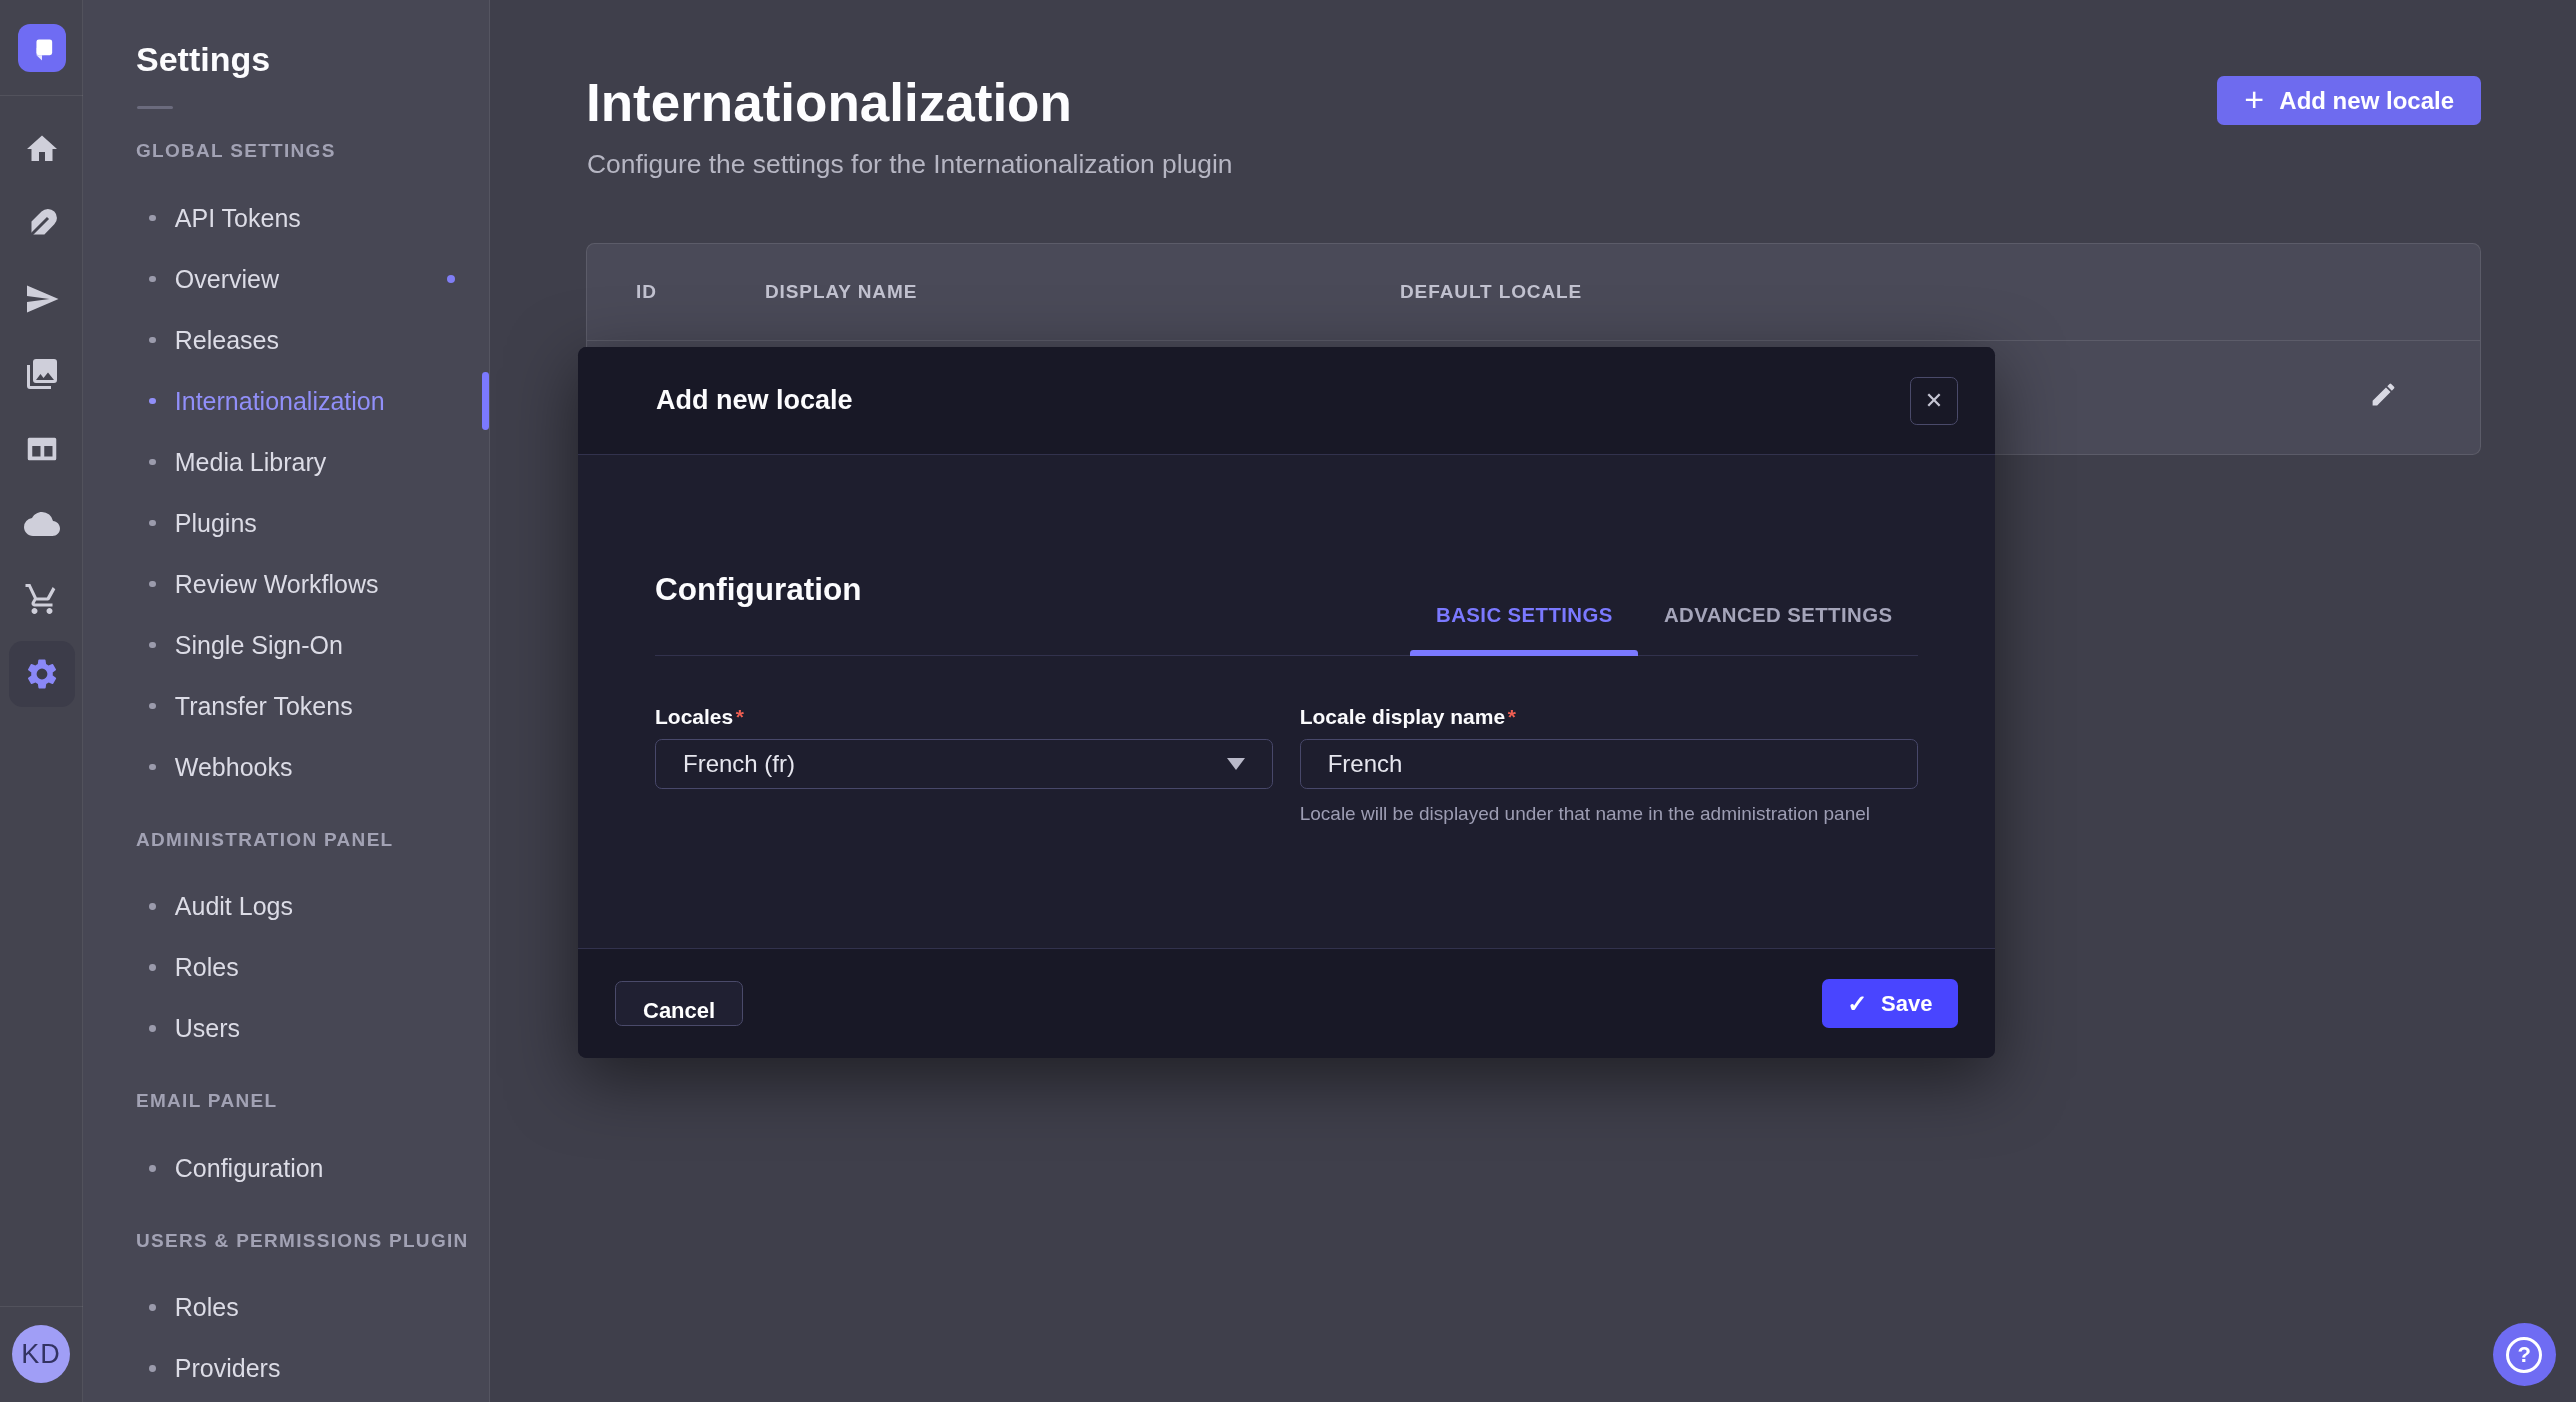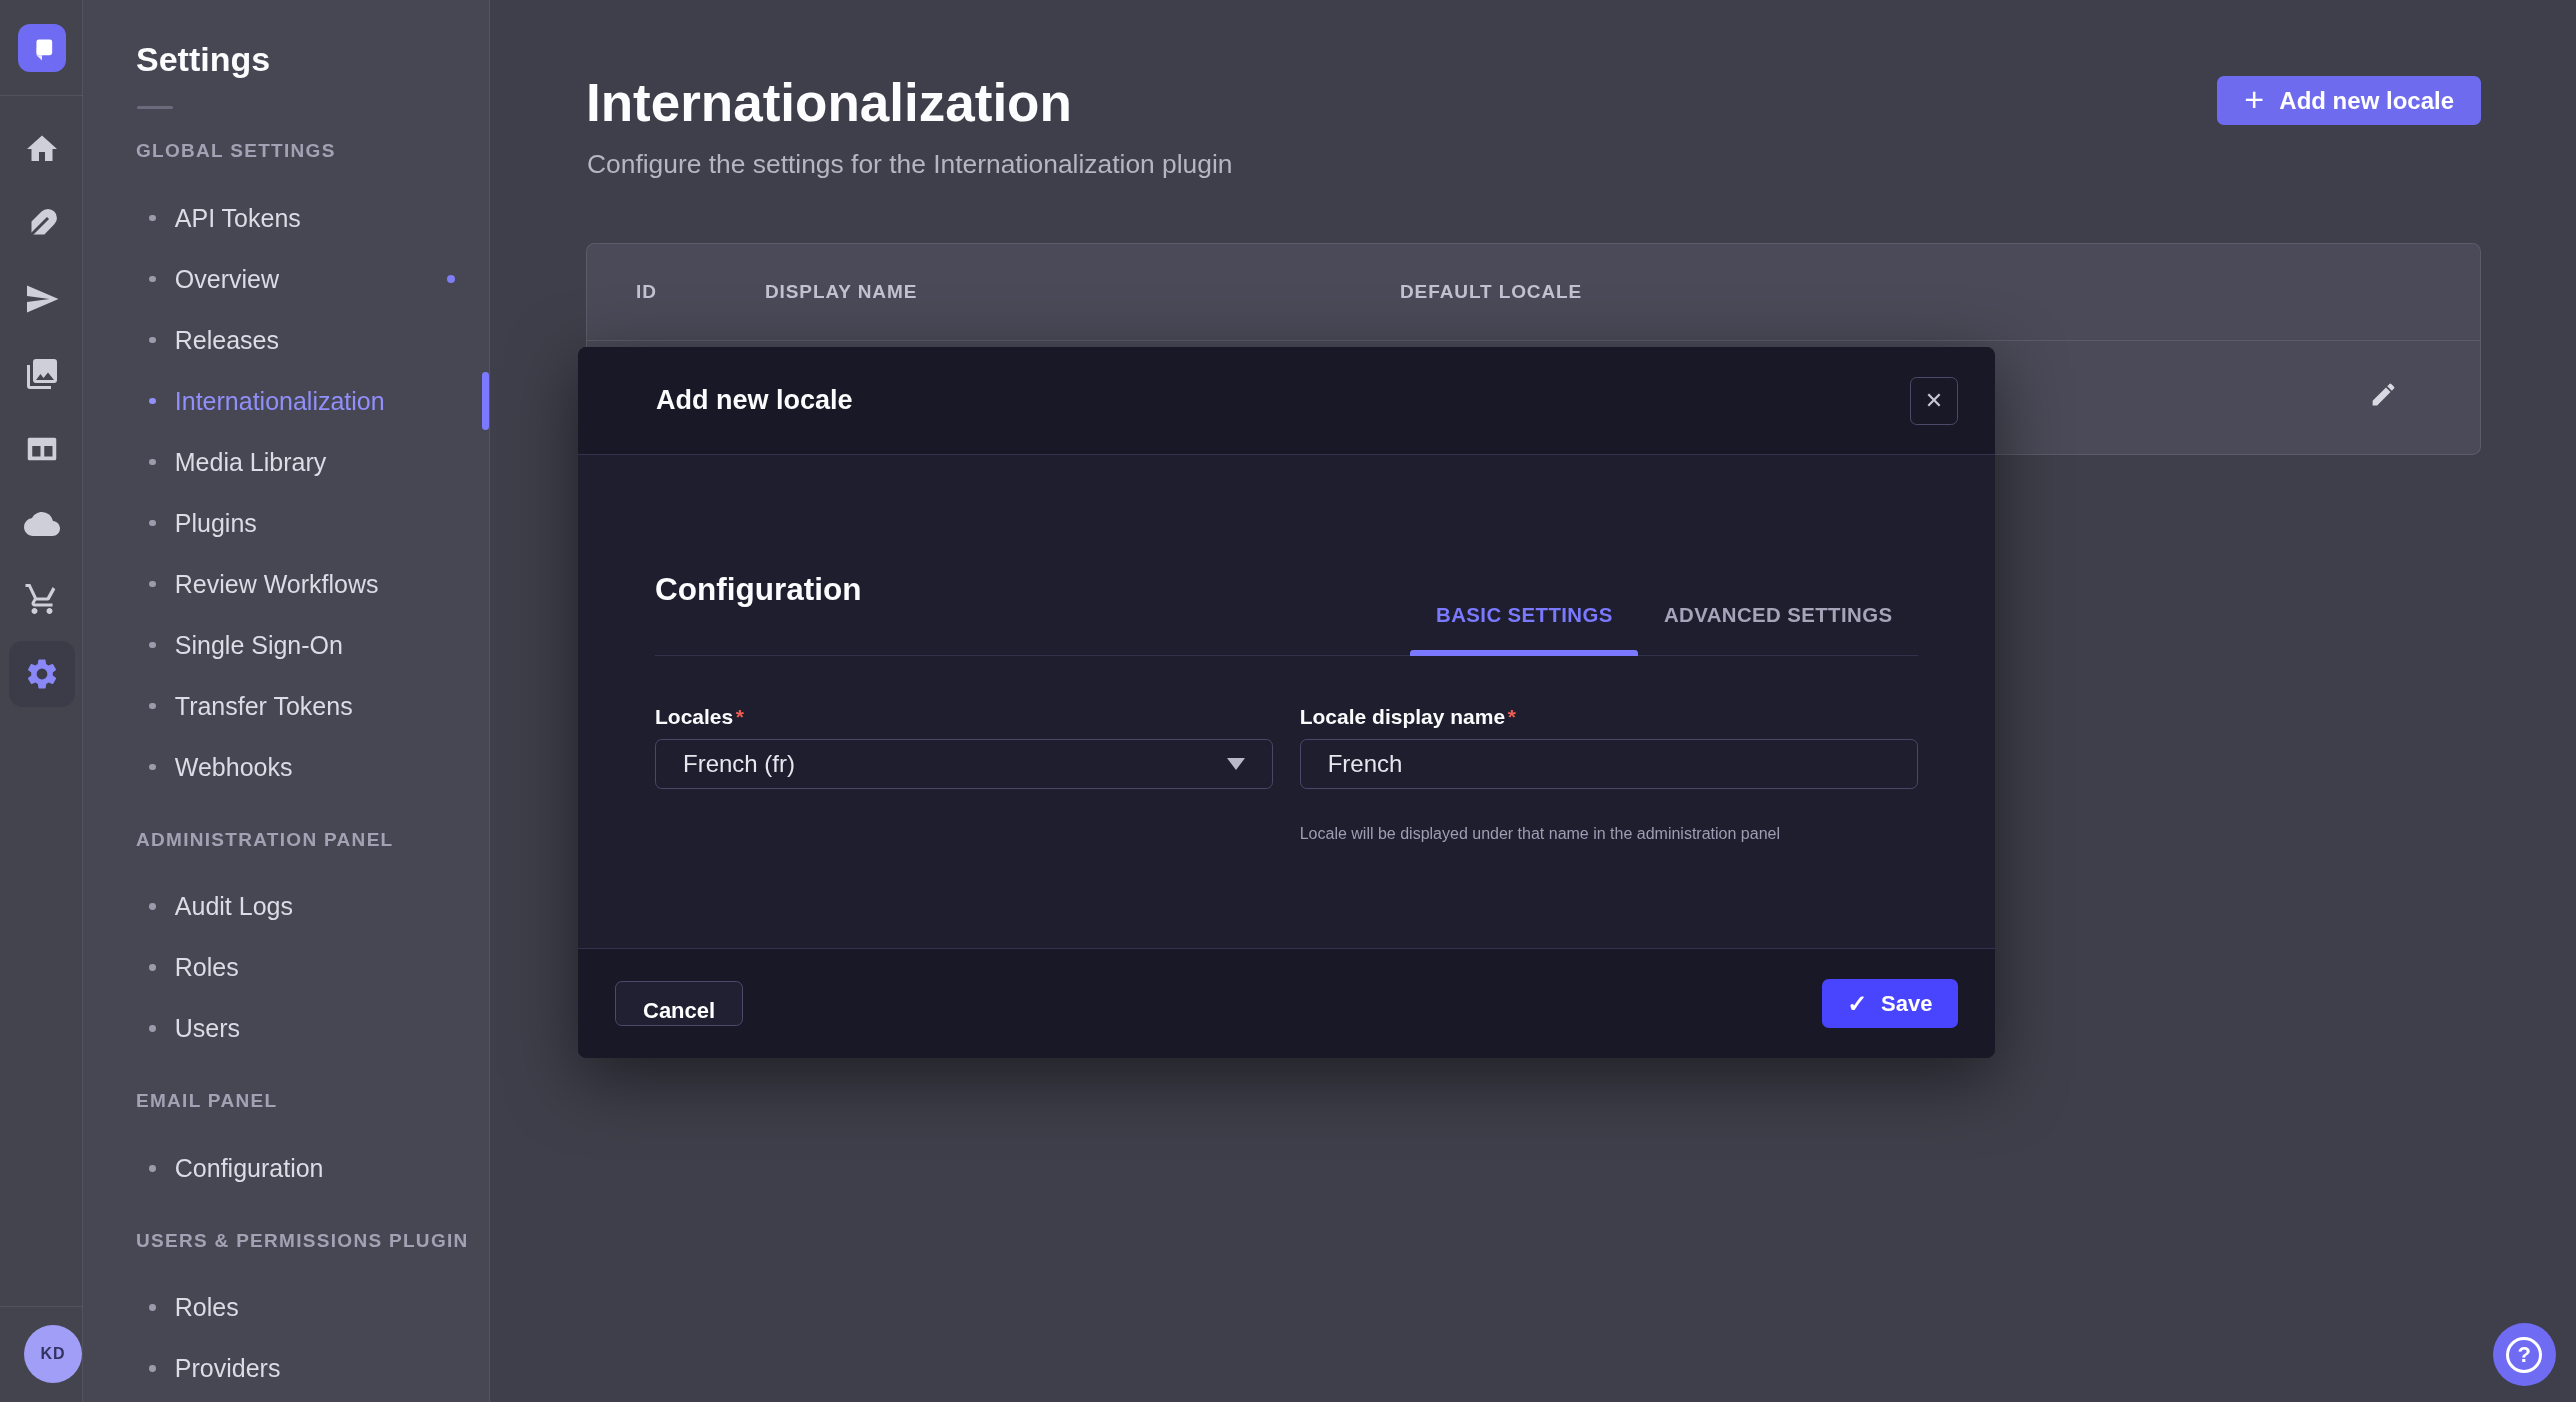--- a/index.html
+++ b/index.html
@@ -9,21 +9,21 @@
   
   .rail{position:absolute;left:0;top:0;width:83px;height:1402px;background:#44444f;border-right:1.7px solid rgba(255,255,255,0.08);}
   .rail-logo{position:absolute;left:18px;top:24px;width:48px;height:48px;border-radius:12px;background:#6f6cf3;display:flex;align-items:center;justify-content:center;cursor:pointer;}
   .rail-div-top{position:absolute;left:0;top:95px;width:83px;height:0;border-top:1.7px solid rgba(255,255,255,0.08);}
   .rail-icons{position:absolute;left:0;top:111px;width:83px;display:flex;flex-direction:column;align-items:center;}
   .rail-ic{width:83px;height:75px;display:flex;align-items:center;justify-content:center;cursor:pointer;}
   .rail-ic svg{width:36px;height:36px;}
   .rail-ic.active{height:75px;}
   .active-pad{width:66px;height:66px;border-radius:13.6px;background:#3c3c49;display:flex;align-items:center;justify-content:center;}
   .rail-div-bottom{position:absolute;left:0;top:1306px;width:83px;height:0;border-top:1.7px solid rgba(255,255,255,0.08);}
-  .avatar{position:absolute;left:24px;top:1325px;width:58px;height:58px;border-radius:50%;background:#a09ef6;color:#333362;font-size:16px;font-weight:bold;display:flex;align-items:center;justify-content:center;letter-spacing:0.9px;cursor:pointer;}
+  .avatar{position:absolute;left:12px;top:1325px;width:58px;height:58px;border-radius:50%;background:#a09ef6;color:#333362;font-size:27px;font-weight:normal;display:flex;align-items:center;justify-content:center;letter-spacing:0.9px;cursor:pointer;}
 
   
   .subnav{position:absolute;left:83px;top:0;width:407px;height:1402px;background:#474754;border-right:1.7px solid rgba(255,255,255,0.08);overflow:hidden;}
   .subnav-title{margin:39px 0 0 53px;font-size:34px;line-height:41px;font-weight:bold;color:#fcfcfe;}
   .subnav-underline{margin:25.6px 0 0 54px;width:36px;height:3.4px;background:#6b6b7d;border-radius:1.7px;}
   .section-label{margin:29px 0 0 53px;font-size:19px;line-height:25.6px;font-weight:bold;letter-spacing:1.3px;color:#a2a2b4;}
   .section-list{margin-top:24px;}
   .nav-item{position:relative;height:61px;display:flex;align-items:center;padding:0 34px 0 66px;cursor:pointer;}
   .nav-bullet{width:6.8px;height:6.8px;border-radius:50%;background:#9b9bac;flex:0 0 auto;margin-right:19px;}
   .nav-label{font-size:25px;color:#dcdce6;}
@@ -57,21 +57,21 @@
   .tabs{display:flex;}
   .tab{position:relative;padding:0 25.6px 25.6px;font-size:20.4px;line-height:25.6px;font-weight:bold;letter-spacing:0.4px;color:#a5a5ba;background:none;border:none;cursor:pointer;margin-top:40px;}
   .tab.active{color:#7b79ff;}
   .tab.active::after{content:"";position:absolute;left:0;right:0;bottom:-1.7px;height:6px;background:#7b79ff;border-radius:3.4px 3.4px 0 0;}
   .form-grid{display:grid;grid-template-columns:1fr 1fr;column-gap:26.4px;margin-top:46px;}
   .field-label{font-size:21px;line-height:29px;font-weight:bold;color:#fbfbfd;}
   .req{color:#ee5e52;margin-left:2.6px;}
   .control{margin-top:8.5px;height:50px;border:1.7px solid #48486a;border-radius:6.8px;background:transparent;display:flex;align-items:center;padding:0 27px;cursor:pointer;}
   .control-value{font-size:24px;color:#e6e6ee;}
   .chevron-down{margin-left:auto;width:0;height:0;border-left:9.4px solid transparent;border-right:9.4px solid transparent;border-top:12.8px solid #b9b9c9;}
-  .hint{margin-top:30px;font-size:16px;line-height:29px;color:#9d9db3;max-width:605px;}
+  .hint{margin-top:10px;font-size:19px;line-height:29px;color:#9d9db3;max-width:605px;}
   .modal-footer{position:absolute;left:0;bottom:0;width:100%;height:110px;background:#181826;border-top:1.7px solid #32324d;border-radius:0 0 8.5px 8.5px;display:flex;align-items:center;justify-content:space-between;padding:0 37px;}
   .btn-cancel{height:45px;padding:16px 27px;border-radius:6.8px;border:1.7px solid #4a4a6a;background:#202032;color:#ffffff;font-size:22px;font-weight:bold;cursor:pointer;}
   .btn-save{height:49px;padding:0 25.6px;border-radius:6.8px;border:none;background:#4945ff;color:#ffffff;font-size:22px;font-weight:bold;display:flex;align-items:center;gap:13.6px;cursor:pointer;}
   .check-glyph{font-size:24px;line-height:1;}
 
   
   .help-fab{position:absolute;right:20.4px;bottom:16px;width:63px;height:63px;border-radius:50%;border:none;background:#6f6cf3;display:flex;align-items:center;justify-content:center;cursor:pointer;}
   .help-ring{width:36px;height:36px;border-radius:50%;border:3.4px solid #ffffff;color:#ffffff;font-size:22px;font-weight:bold;display:flex;align-items:center;justify-content:center;}
 </style>
 </head>

